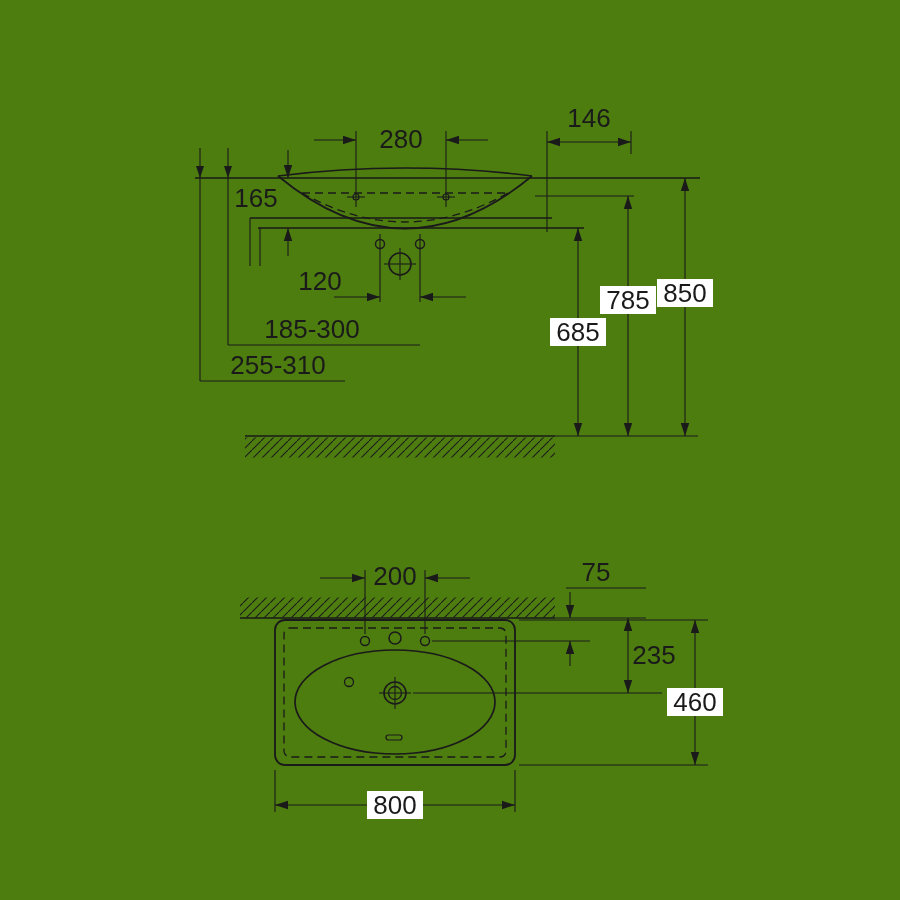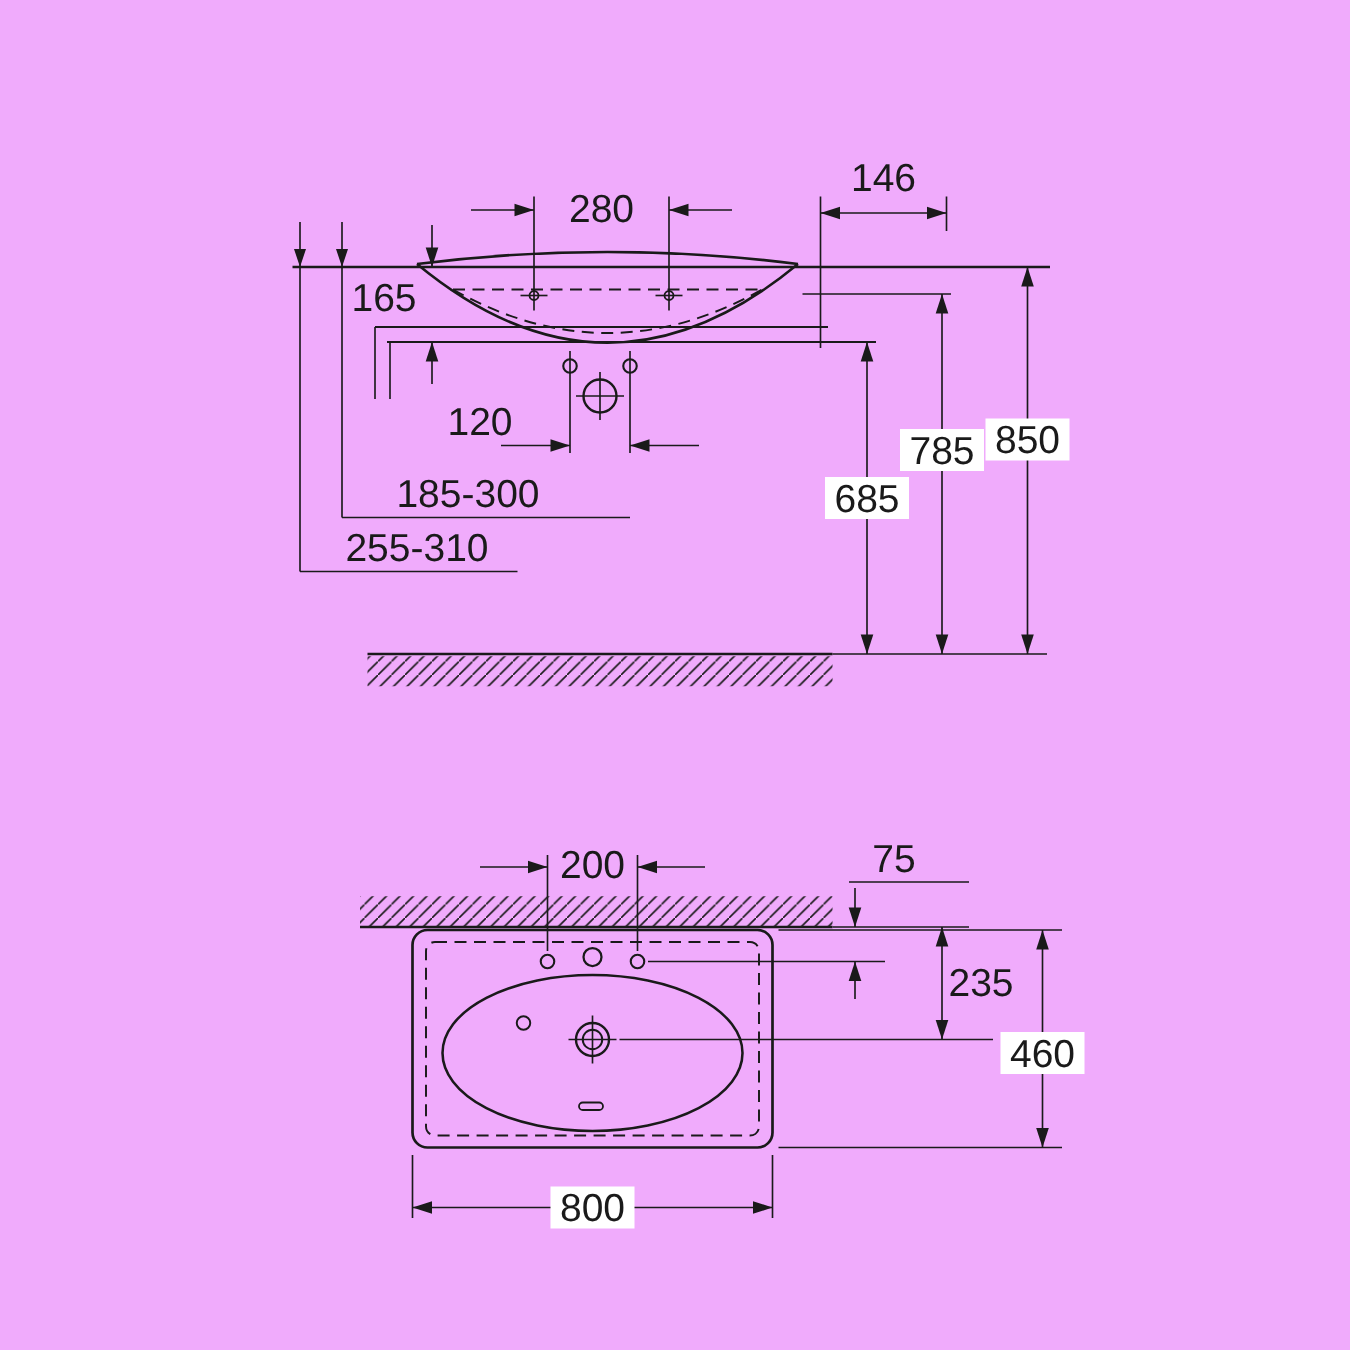--- a/index.html
+++ b/index.html
@@ -1,16 +1,16 @@
 <!DOCTYPE html>
 <html><head>
 <meta charset="utf-8">
 <style>
   html,body{margin:0;padding:0;background:#ffffff;}
-  .frame{position:relative;width:900px;height:900px;background:#f0abfc;overflow:hidden;}
+  .frame{position:relative;width:900px;height:900px;background:#4d7c0f;overflow:hidden;}
   svg{display:block;}
   .dim{font-family:"Liberation Sans","DejaVu Sans",sans-serif;font-size:26px;fill:#1a1a1a;}
   .obj{stroke:#1a1a1a;fill:none;}
   .thin{stroke:#1a1a1a;stroke-width:1.1;fill:none;}
   .dash{stroke:#1a1a1a;stroke-width:1.3;fill:none;stroke-dasharray:8 5;}
   .bg{fill:#ffffff;}
 </style>
 </head>
 <body>
 

